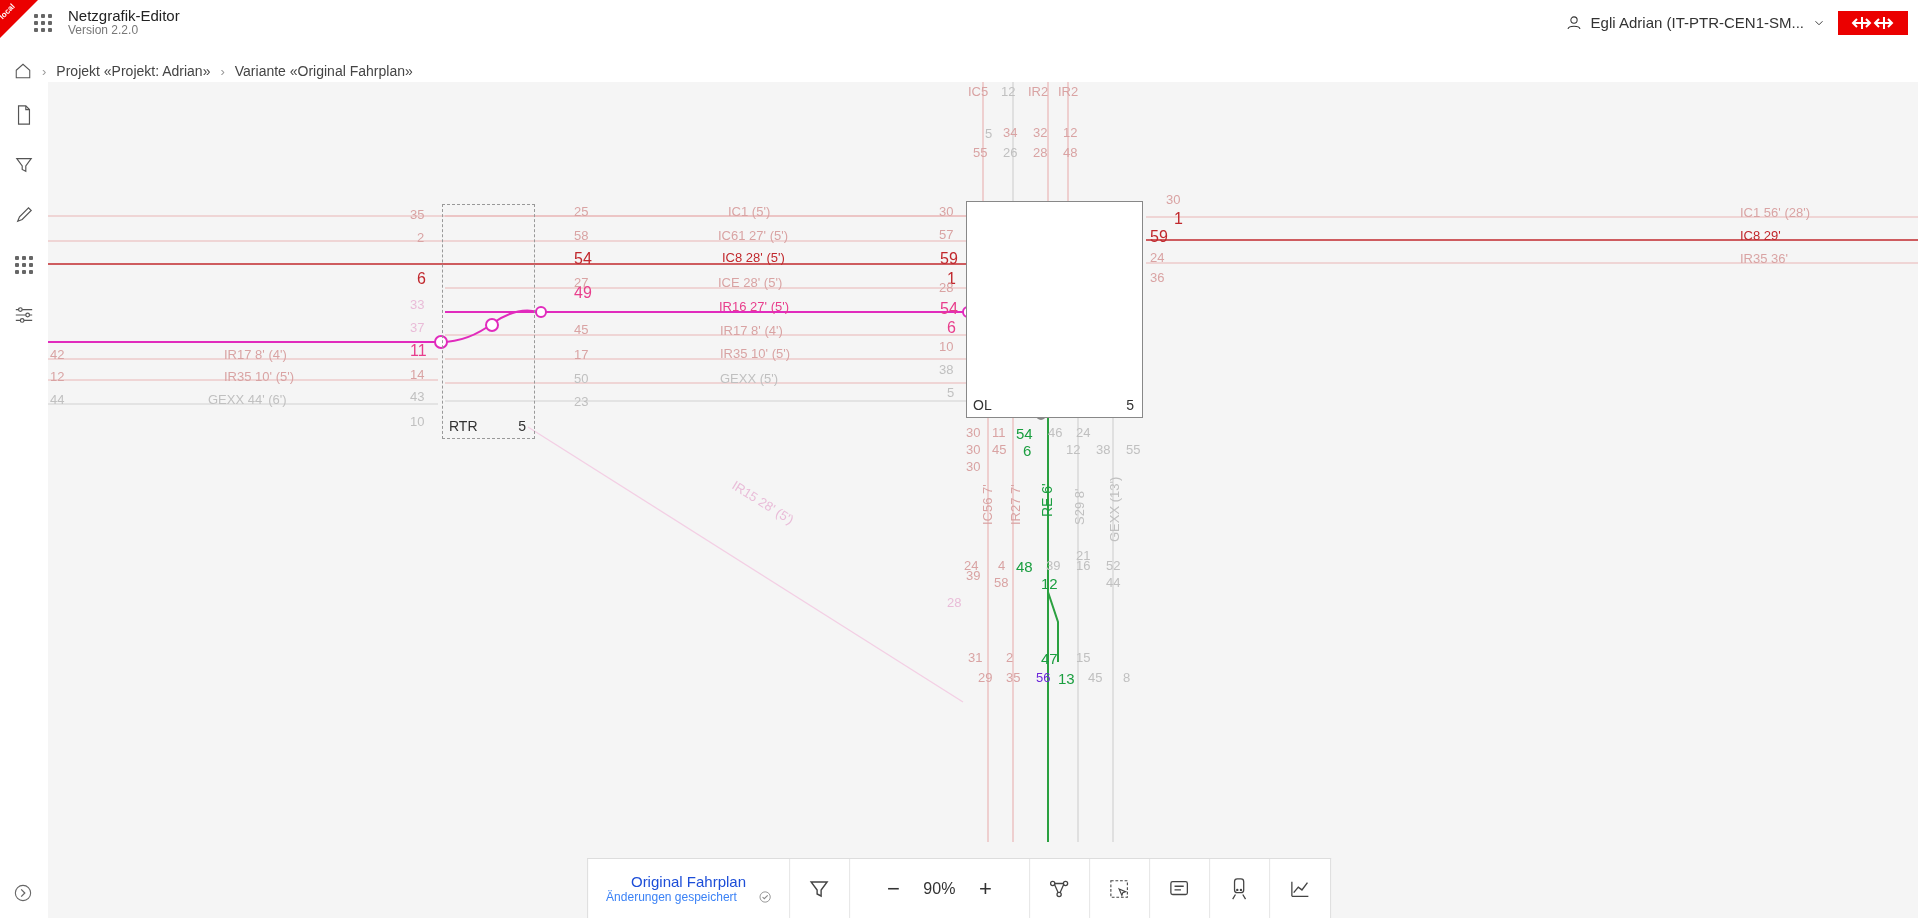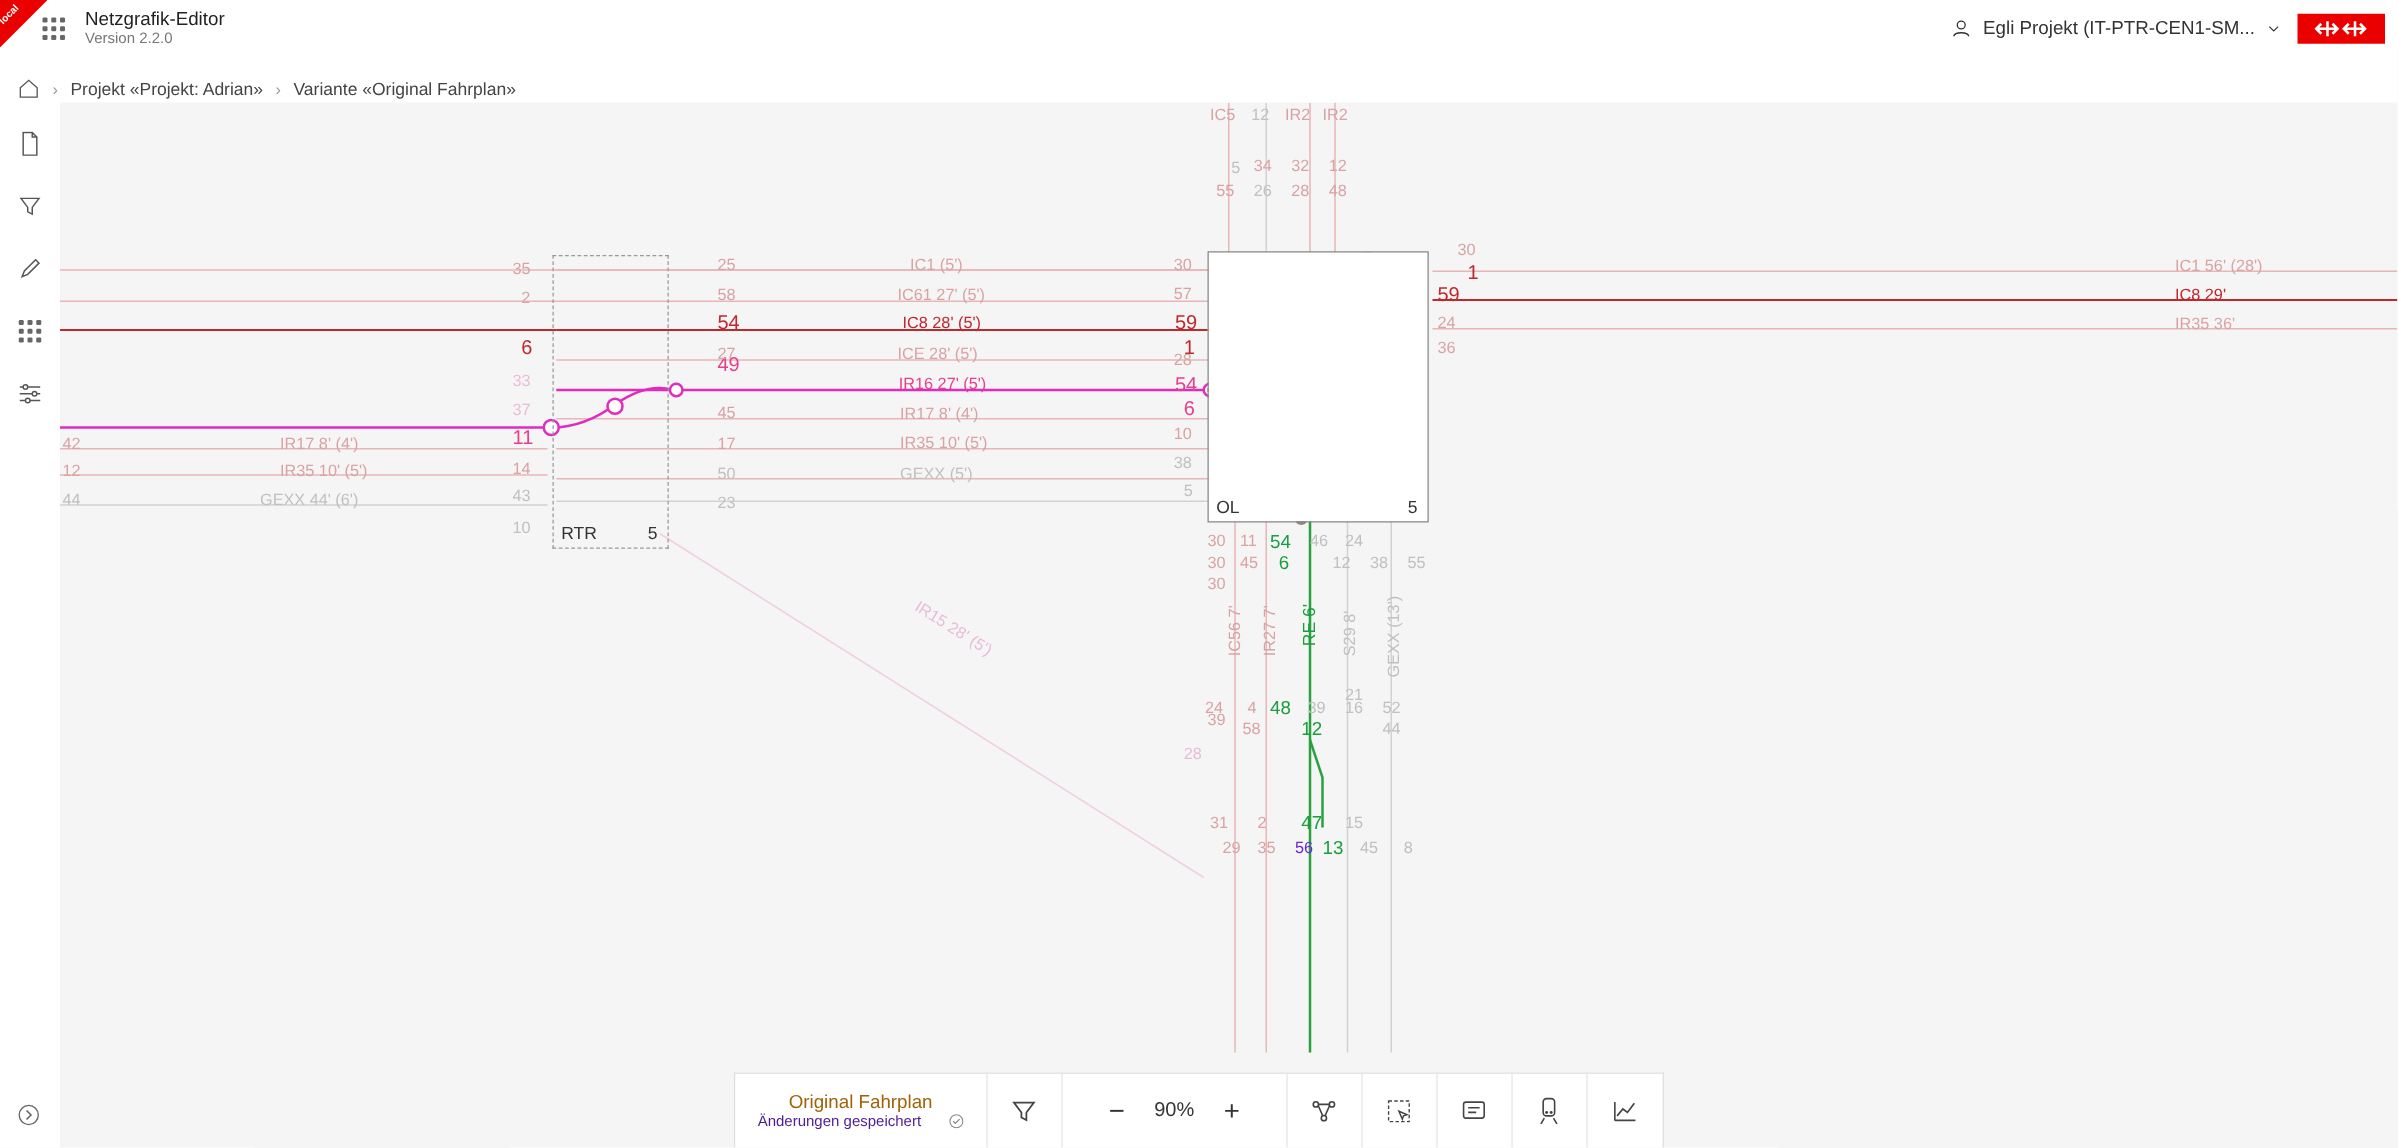--- a/index.html
+++ b/index.html
@@ -27,22 +27,22 @@
 
 .expand{position:absolute;bottom:12px;left:14px;cursor:pointer;color:#666;}
 
 .canvas{position:absolute;top:82px;left:48px;right:0;bottom:0;background:#f5f5f5;overflow:hidden;}
 .canvas svg{position:absolute;top:0;left:0;}
 
 .bottom{position:absolute;bottom:0;left:50%;transform:translateX(-50%);height:60px;background:#fff;border:1px solid #ddd;border-bottom:none;display:flex;align-items:stretch;z-index:10;}
 .bottom .seg{border-right:1px solid #e5e5e5;display:flex;align-items:center;justify-content:center;padding:0 18px;}
 .bottom .seg:last-child{border-right:none;}
 .info-seg{flex-direction:column;align-items:flex-start;justify-content:center;padding:6px 20px;min-width:190px;}
-.info-seg .l1{font-size:15px;color:#a16207;text-align:right;}
-.info-seg .l2{font-size:12px;color:#4c1d95;display:flex;align-items:center;gap:22px;}
+.info-seg .l1{font-size:15px;color:#1d4ed8;text-align:right;}
+.info-seg .l2{font-size:12px;color:#3b82f6;display:flex;align-items:center;gap:22px;}
 .zoom-seg{gap:20px;font-size:16px;color:#333;min-width:180px;}
 .zoom-btn{cursor:pointer;font-size:22px;font-weight:300;width:20px;text-align:center;}
 .icon-seg{min-width:60px;cursor:pointer;color:#444;}
 
 .node{position:absolute;background:#fff;outline:1px solid #888;font-size:14px;color:#333;}
 .node .node-label{position:absolute;bottom:4px;left:6px;}
 .node .node-stops{position:absolute;bottom:4px;right:8px;}
 .node.dashed{outline:1px dashed #999;background:transparent;}
 
 .lbl{position:absolute;font-size:13px;white-space:nowrap;}
@@ -76,21 +76,21 @@
   <div class="title-block">
     <div class="t1">Netzgrafik-Editor</div>
     <div class="t2">Version 2.2.0</div>
   </div>
   <div class="header-right">
     <div class="user">
       <svg width="18" height="18" viewBox="0 0 24 24">
           <circle cx="12" cy="8" r="4.2" fill="none" stroke="#333" stroke-width="1.4"></circle>
           <path d="M4 20c1-5 15-5 16 0" fill="none" stroke="#333" stroke-width="1.4"></path>
         </svg>
-      <span>Egli Projekt (IT-PTR-CEN1-SM...</span>
+      <span>Egli Adrian (IT-PTR-CEN1-SM...</span>
       <svg class="chev-down" viewBox="0 0 24 24">
           <path d="M6 9l6 6 6-6" fill="none" stroke="#333" stroke-width="1.6"></path>
         </svg>
     </div>
     <div class="sbb-logo">
       <svg width="46" height="16" viewBox="0 0 46 16">
           <g stroke="#fff" stroke-width="2" fill="none">
             <path d="M4 8h15M12 2v12M7 4l-4 4 4 4M16 4l4 4-4 4"></path>
             <path d="M26 8h15M34 2v12M29 4l-4 4 4 4M38 4l4 4-4 4"></path>
           </g>

